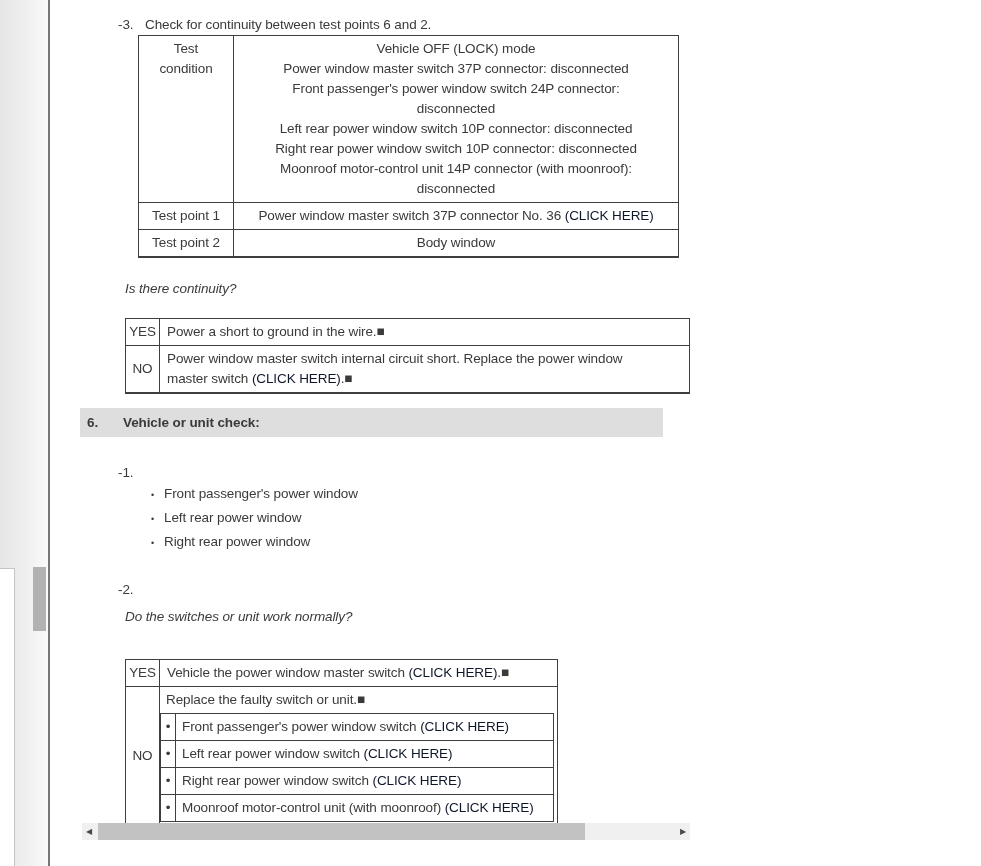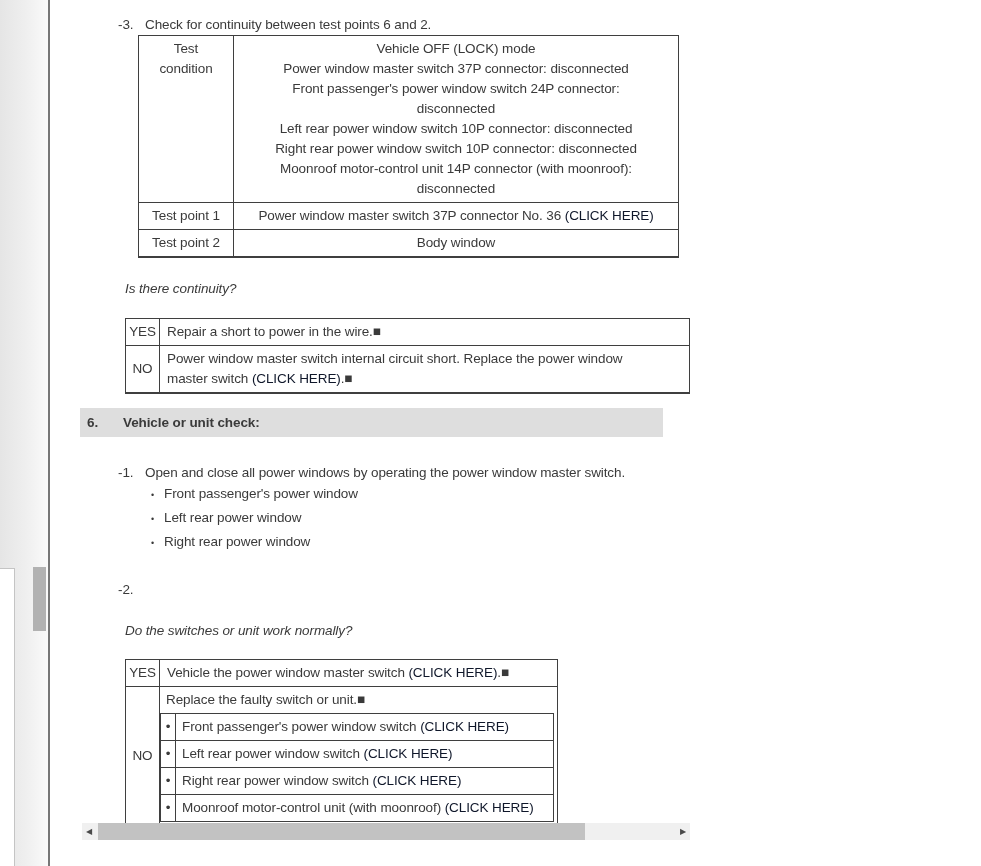--- a/index.html
+++ b/index.html
@@ -122,61 +122,60 @@
   </tr>
 </tbody>
   </table>
 
 <div class="abs question" style="left:125px; top:281px;">Is there continuity?</div>
 
 <table class="abs thickbottom yn-table" id="table2" style="left:125px; top:318px;">
   <tbody>
       <tr>
     <td class="yn">YES</td>
-    <td class="yn-content">Repair a short to power in the wire.■</td>
+    <td class="yn-content">Power a short to ground in the wire.■</td>
   </tr>
   <tr>
     <td class="yn">NO</td>
     <td class="yn-content">
       <div>Power window master switch internal circuit short. Replace the power window</div>
       <div>
         <span>master switch </span><a class="doclink">(CLICK HERE)</a><span>.■</span>
       </div>
     </td>
   </tr>
 </tbody>
   </table>
 
 <div class="abs" id="section-bar">
   <span class="sec-num">6.</span>
   <span>Vehicle or unit check:</span>
 </div>
 
 <div class="abs stepline" style="left:118px; top:465px; width:620px;">
   <span class="stepnum">-1.</span>
-  <span>Open and close all power windows by operating the power window master switch.</span>
 </div>
 <div class="abs bullet-row" style="left:151px; top:486px; width:400px;">
   <span class="bullet-dot">•</span>
   <span>Front passenger's power window</span>
 </div>
 <div class="abs bullet-row" style="left:151px; top:510px; width:400px;">
   <span class="bullet-dot">•</span>
   <span>Left rear power window</span>
 </div>
 <div class="abs bullet-row" style="left:151px; top:534px; width:400px;">
   <span class="bullet-dot">•</span>
   <span>Right rear power window</span>
 </div>
 
 <div class="abs stepline" style="left:118px; top:582px; width:620px;">
   <span class="stepnum">-2.</span>
 </div>
 
-<div class="abs question" style="left:125px; top:623px;">Do the switches or unit work normally?</div>
+<div class="abs question" style="left:125px; top:609px;">Do the switches or unit work normally?</div>
 
 <table class="abs thickbottom yn-table" id="table3" style="left:125px; top:659px;">
   <tbody>
       <tr>
     <td class="yn">YES</td>
     <td class="yn-content">
       <span>Vehicle the power window master switch </span><a class="doclink">(CLICK HERE)</a><span>.■</span>
     </td>
   </tr>
   <tr>

